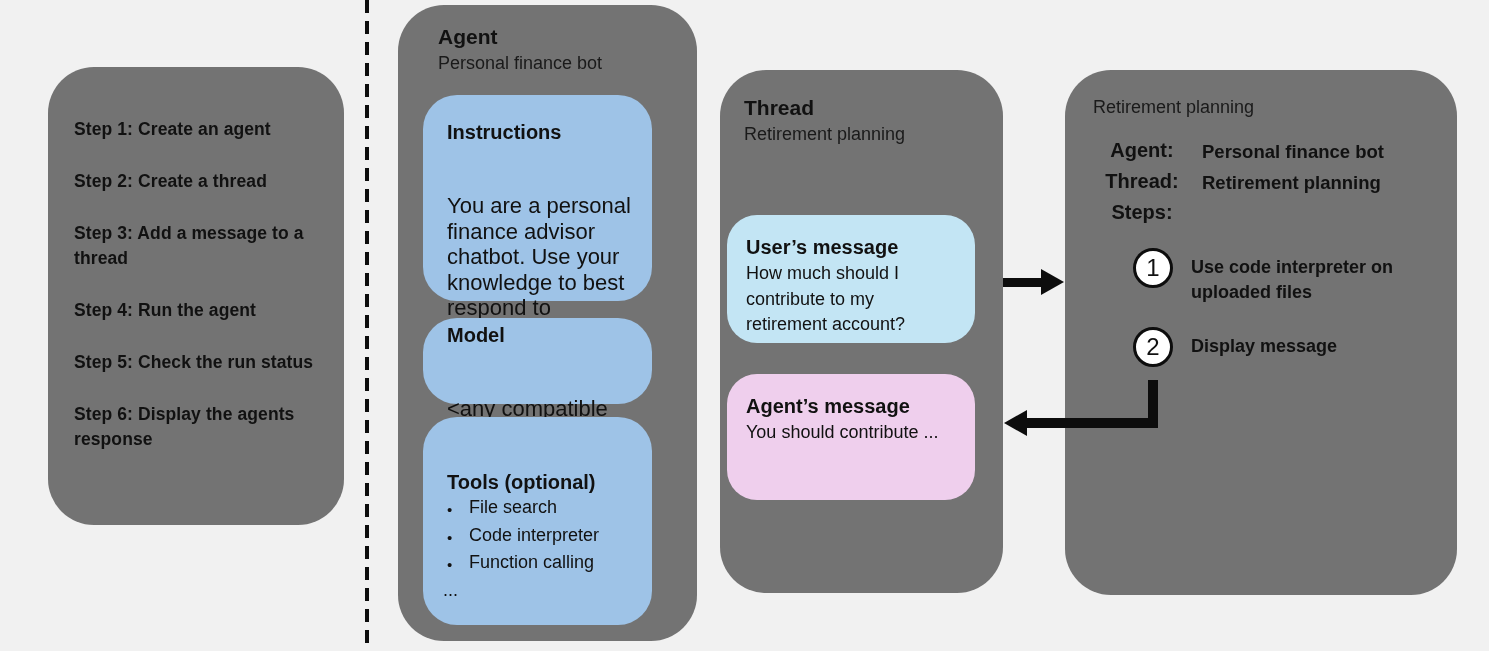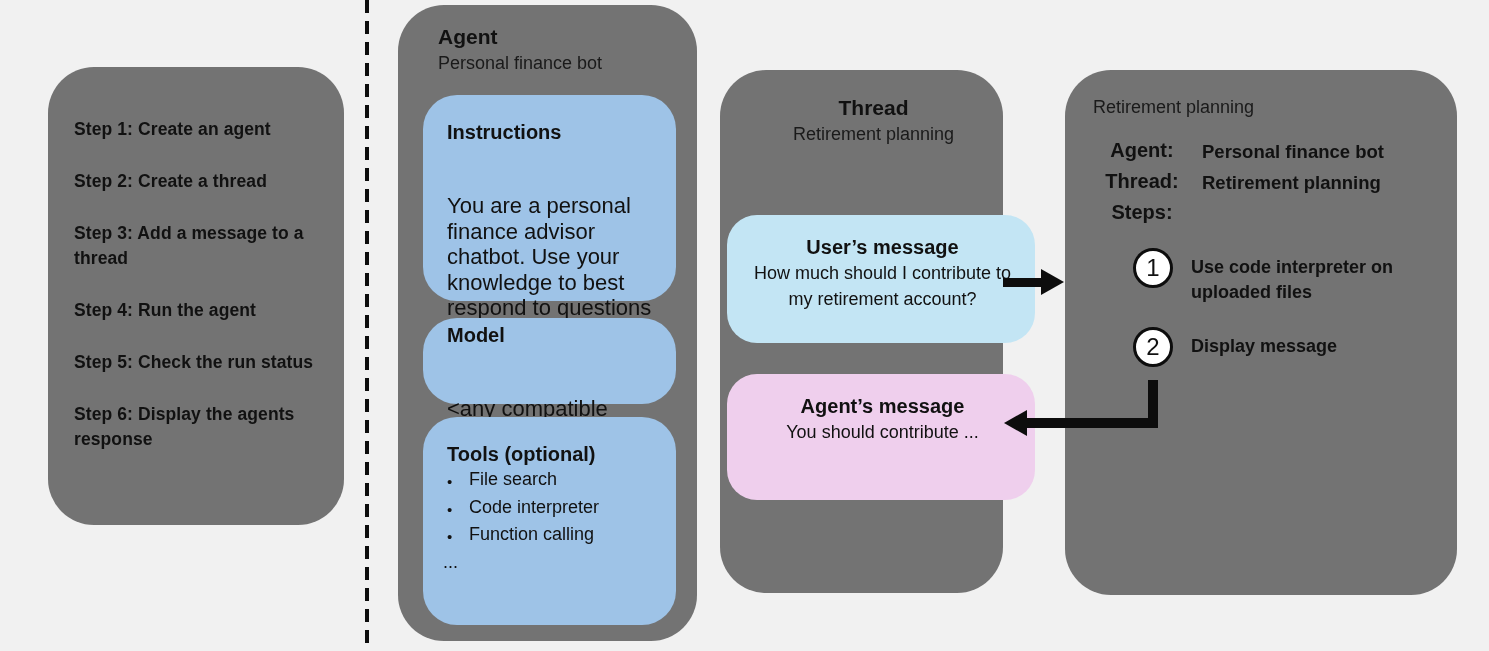--- a/index.html
+++ b/index.html
@@ -39,39 +39,39 @@
   
   .agent-card { left: 398px; top: 5px; width: 299px; height: 636px; padding: 18px 0 0 0; }
   .card-title { font-weight: 700; font-size: 21px; line-height: 27px; }
   .card-subtitle { font-size: 18px; line-height: 26px; color: #1a1a1a; }
   .agent-card .card-title, .agent-card .card-subtitle { margin-left: 40px; }
 
   .blue-box {
     background: #9ec3e7;
     border-radius: 34px;
     margin-left: 25px;
-    width: 253px;
+    width: 229px;
     padding: 24px 20px 20px 24px;
     position: absolute;
   }
   .box-instructions { top: 90px; height: 206px; }
   .box-model { top: 313px; height: 86px; padding-top: 4px; }
-  .box-tools { top: 412px; height: 208px; padding-top: 24px; }
+  .box-tools { top: 412px; height: 208px; padding-top: 52px; }
   .box-title { font-weight: 700; font-size: 20px; line-height: 26px; }
   .box-body { font-size: 22px; line-height: 25.5px; margin-top: 48px; }
   .bullet-row { display: flex; font-size: 18px; line-height: 25.5px; }
   .bullet-dot { width: 22px; flex: 0 0 22px; font-size: 15px; padding-top: 2px; }
   .tools-more { font-size: 18px; line-height: 25px; margin-left: -4px; }
 
   
-  .thread-card { left: 720px; top: 70px; width: 283px; height: 523px; padding: 24px 0 0 24px; text-align: center; }
+  .thread-card { left: 720px; top: 70px; width: 283px; height: 523px; padding: 24px 0 0 24px; }
   .msg-box {
     position: absolute;
     left: 7px;
-    width: 308px;
+    width: 248px;
     border-radius: 30px;
     padding: 18px 16px 16px 19px;
   }
   .user-msg { top: 145px; height: 128px; background: #c3e5f4; }
   .agent-msg { top: 304px; height: 126px; background: #efcfed; }
   .msg-title { font-weight: 700; font-size: 20px; line-height: 28px; }
   .msg-body { font-size: 18px; line-height: 25.5px; }
 
   
   .run-card { left: 1065px; top: 70px; width: 392px; height: 525px; padding: 24px 0 0 28px; }

